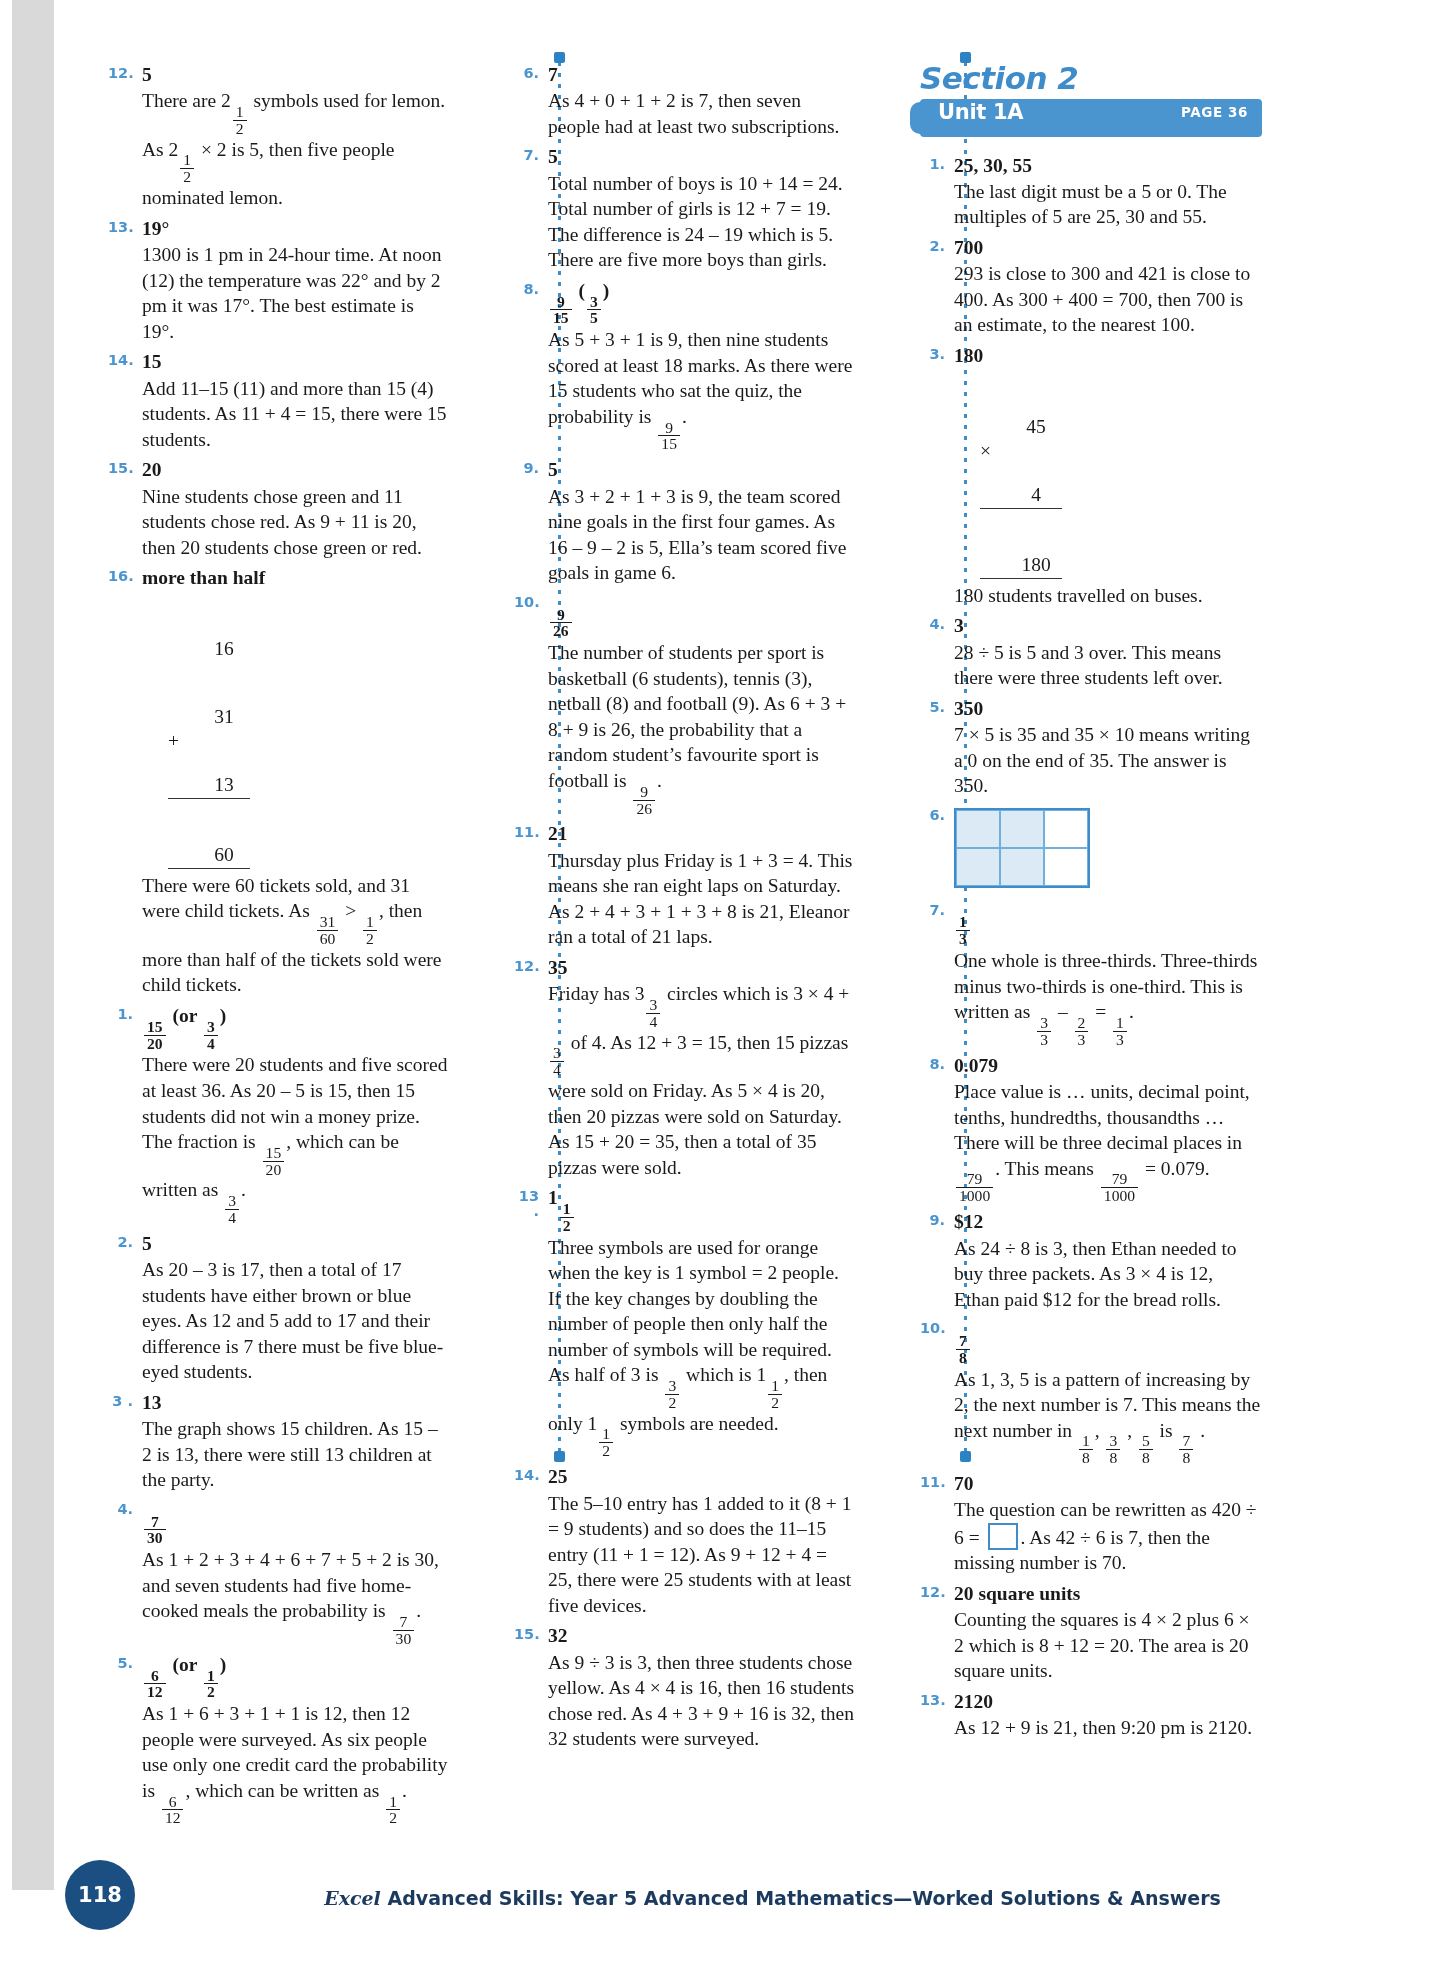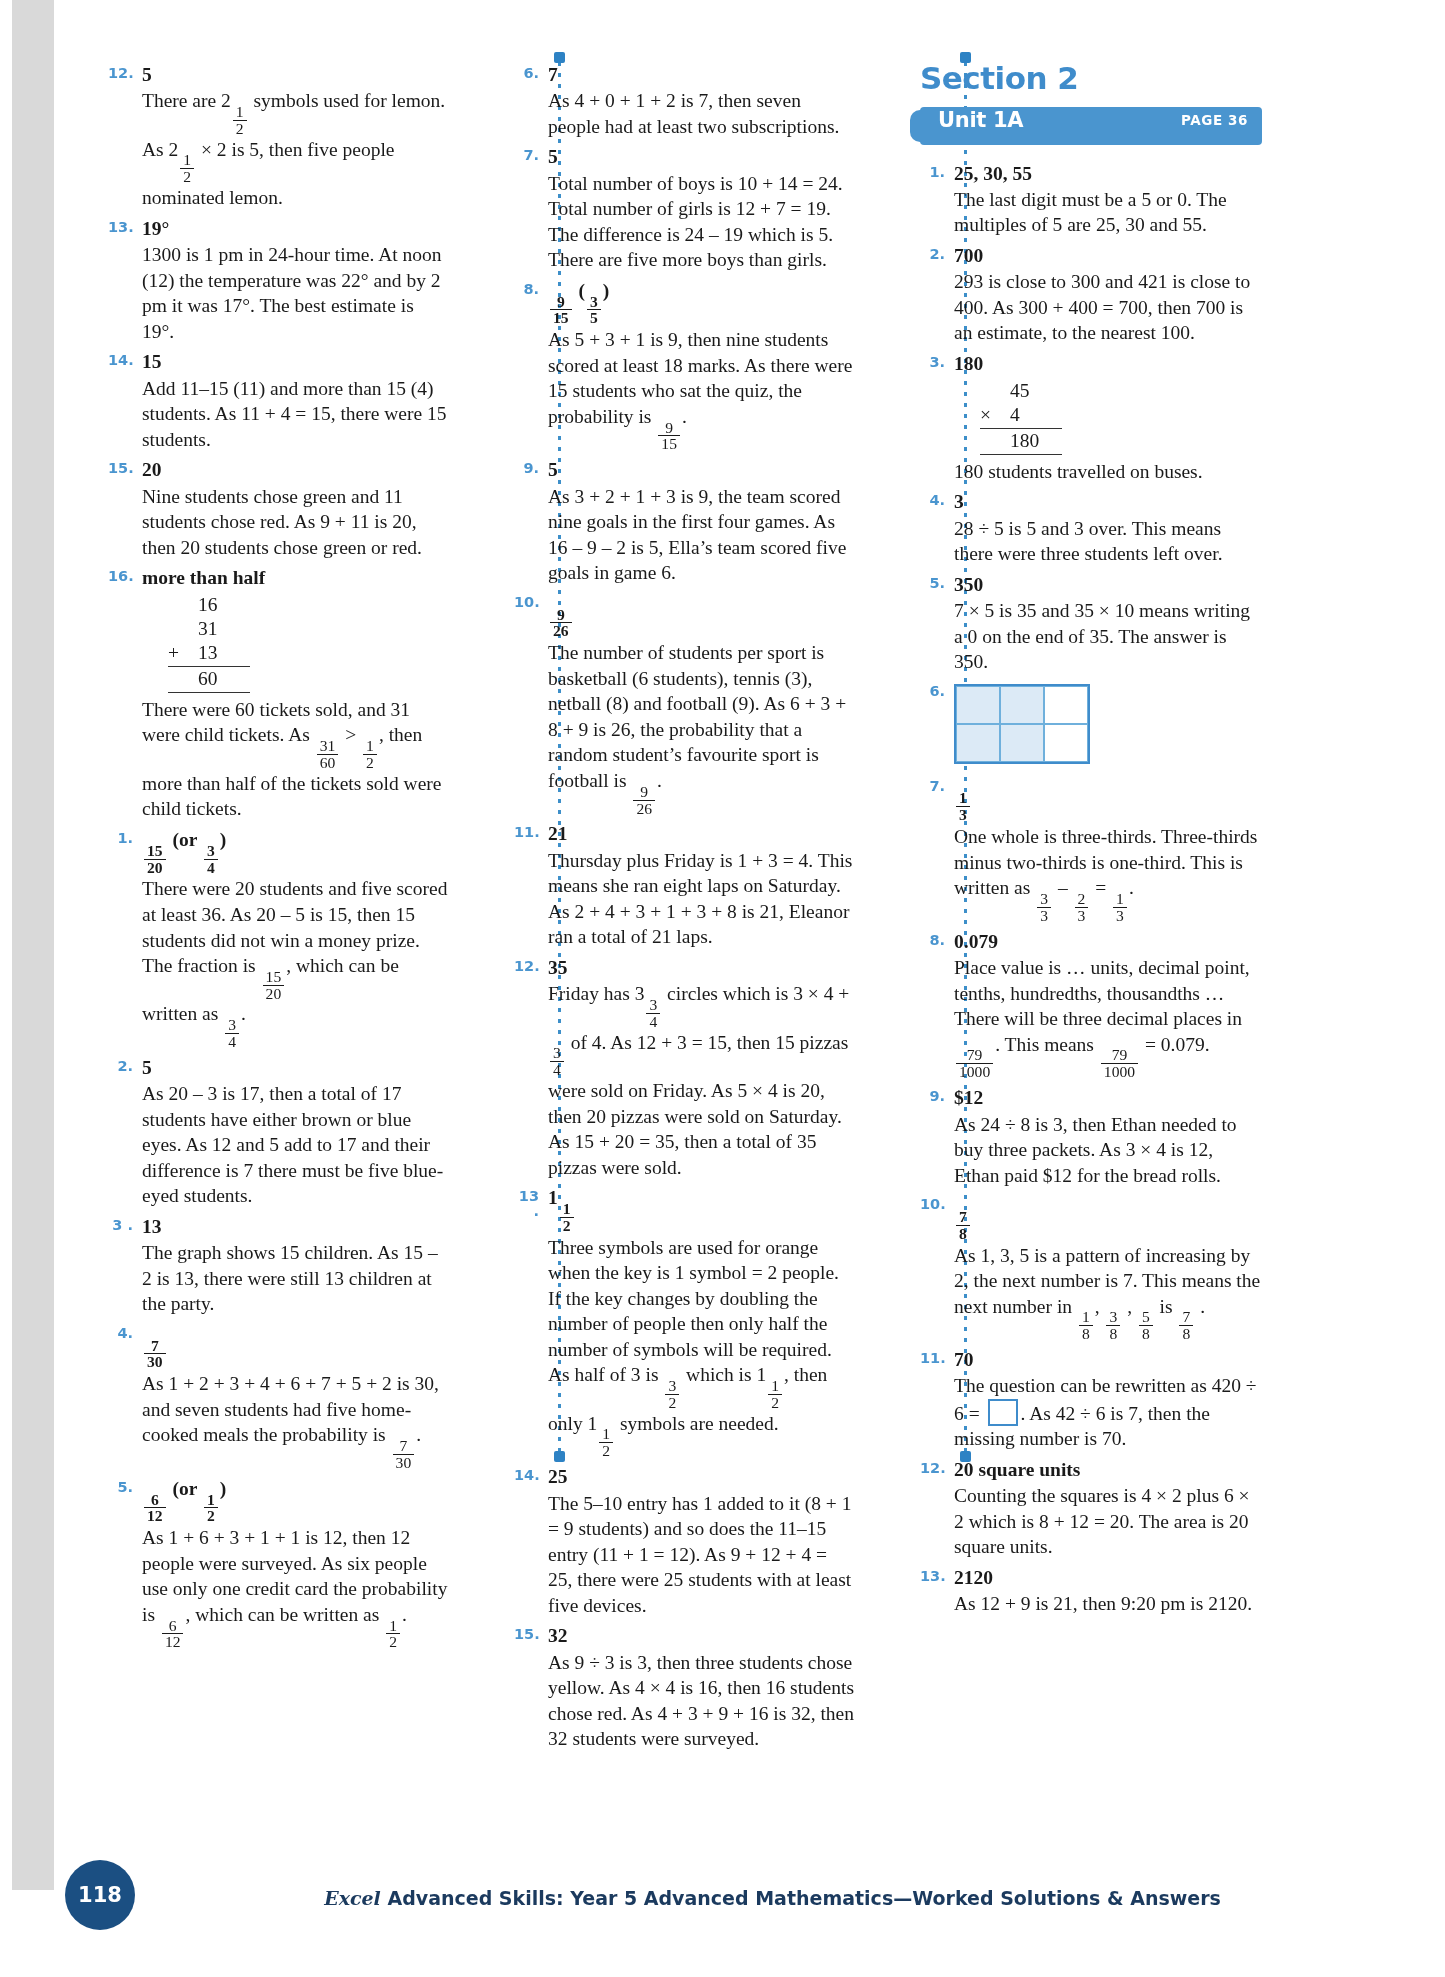--- a/index.html
+++ b/index.html
@@ -53,22 +53,23 @@
   .vsep.s1 { left:546px; }
   .vsep.s2 { left:952px; }
 
   
   .section-title {
     color:#3f8ccb;
     font-family:"DejaVu Sans", sans-serif;
     font-weight:bold;
     font-size:31px;
     letter-spacing:-0.5px;
-    margin:0 0 12px 0;
+    margin:0 0 4px 0;
     line-height:1.05;
+    font-style:italic;
   }
   
   .unit-banner {
     position:relative;
     height:38px;
     background:#4a95cf;
     border-radius:4px 4px 4px 4px;
     display:flex;
     align-items:center;
     justify-content:space-between;
@@ -131,21 +132,21 @@
 
   
   .vsum {
     font-size:19.5px;
     line-height:1.22;
     margin:2px 0 4px 26px;
     display:inline-block;
   }
   .vsum .row { display:flex; justify-content:flex-end; white-space:pre; }
   .vsum .op { width:30px; text-align:left; }
-  .vsum .val { width:52px; text-align:left; }
+  .vsum .val { width:52px; text-align:center;margin-top:44px; }
   .vsum .rowline { border-bottom:1.3px solid #333; padding-bottom:1px; }
 
   
   .gridfig {
     display:grid;
     grid-template-columns:repeat(3, 44px);
     grid-template-rows:repeat(2, 38px);
     border:2px solid #3f8ccb;
     width:max-content;
     margin:4px 0 6px 0;

